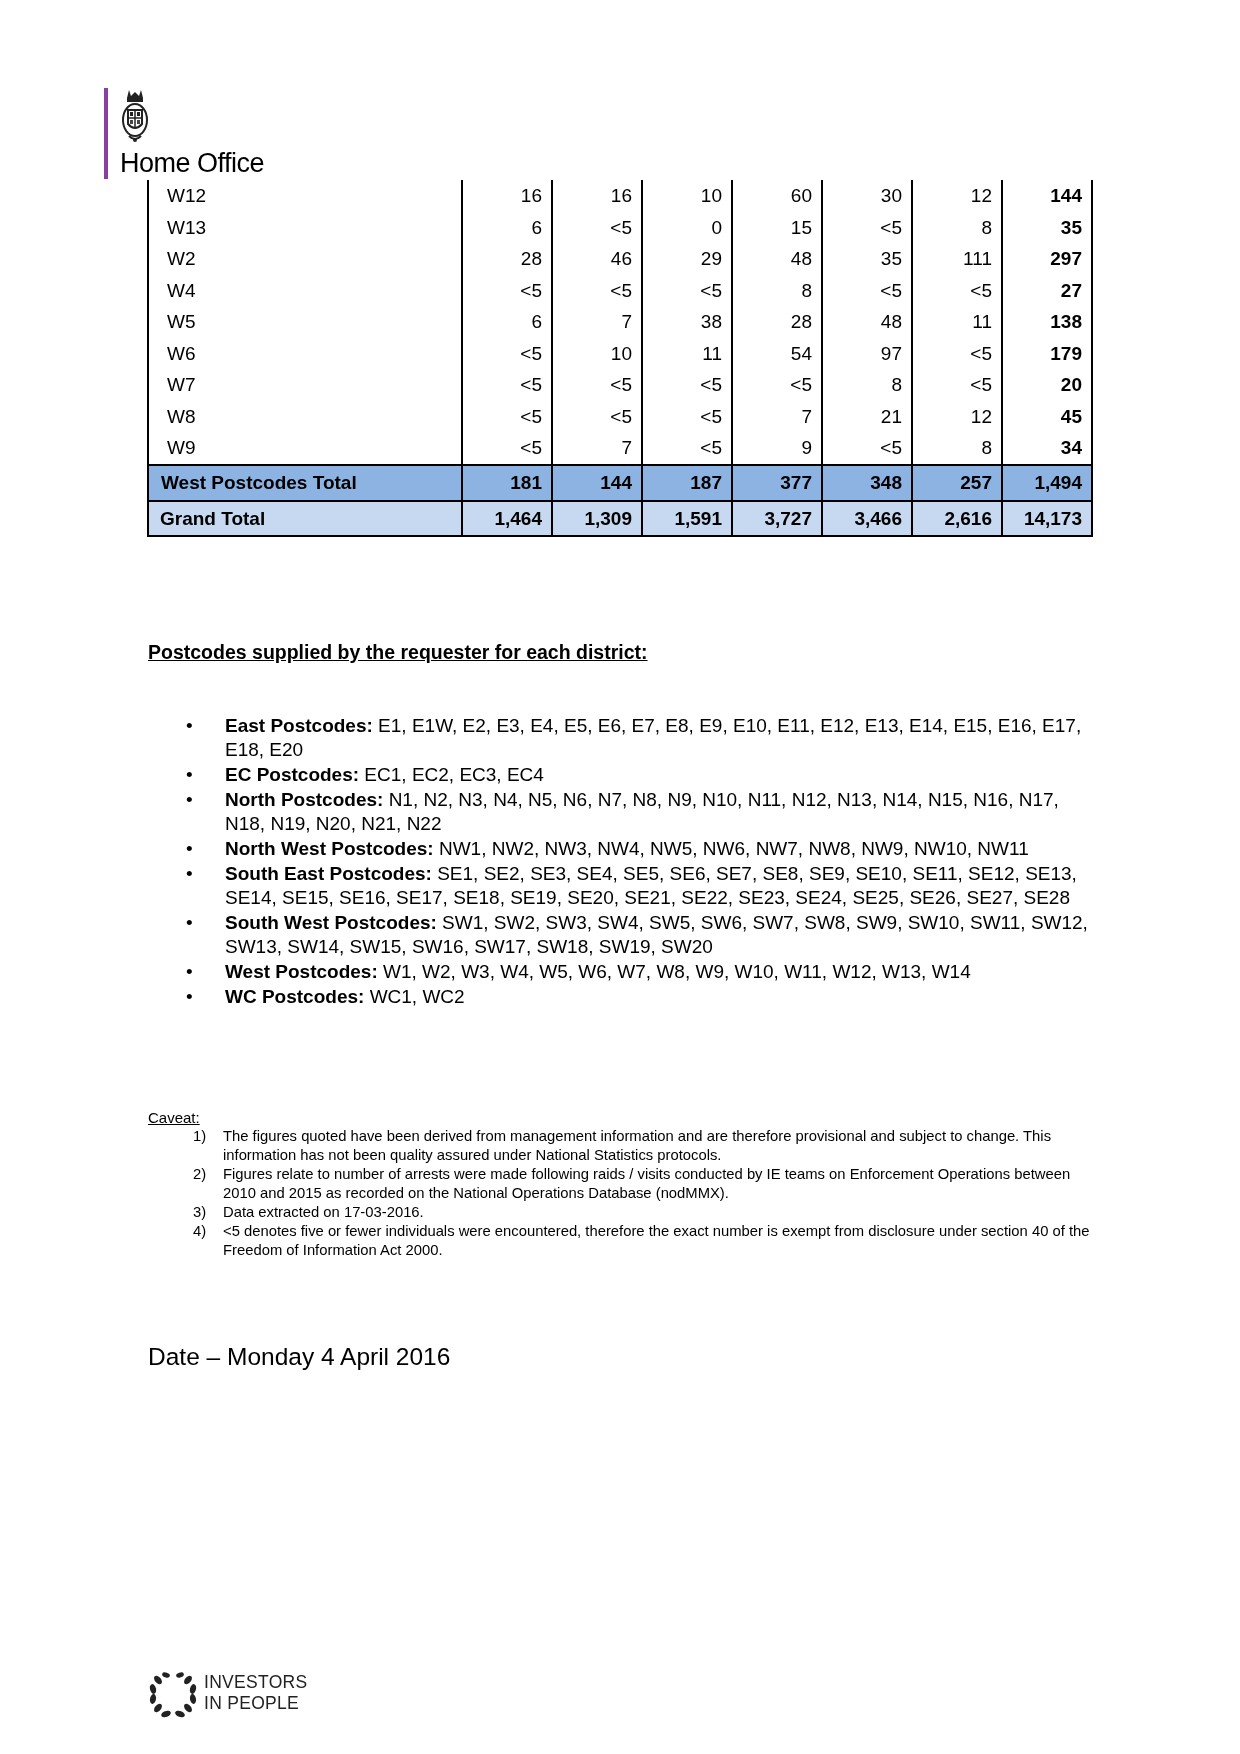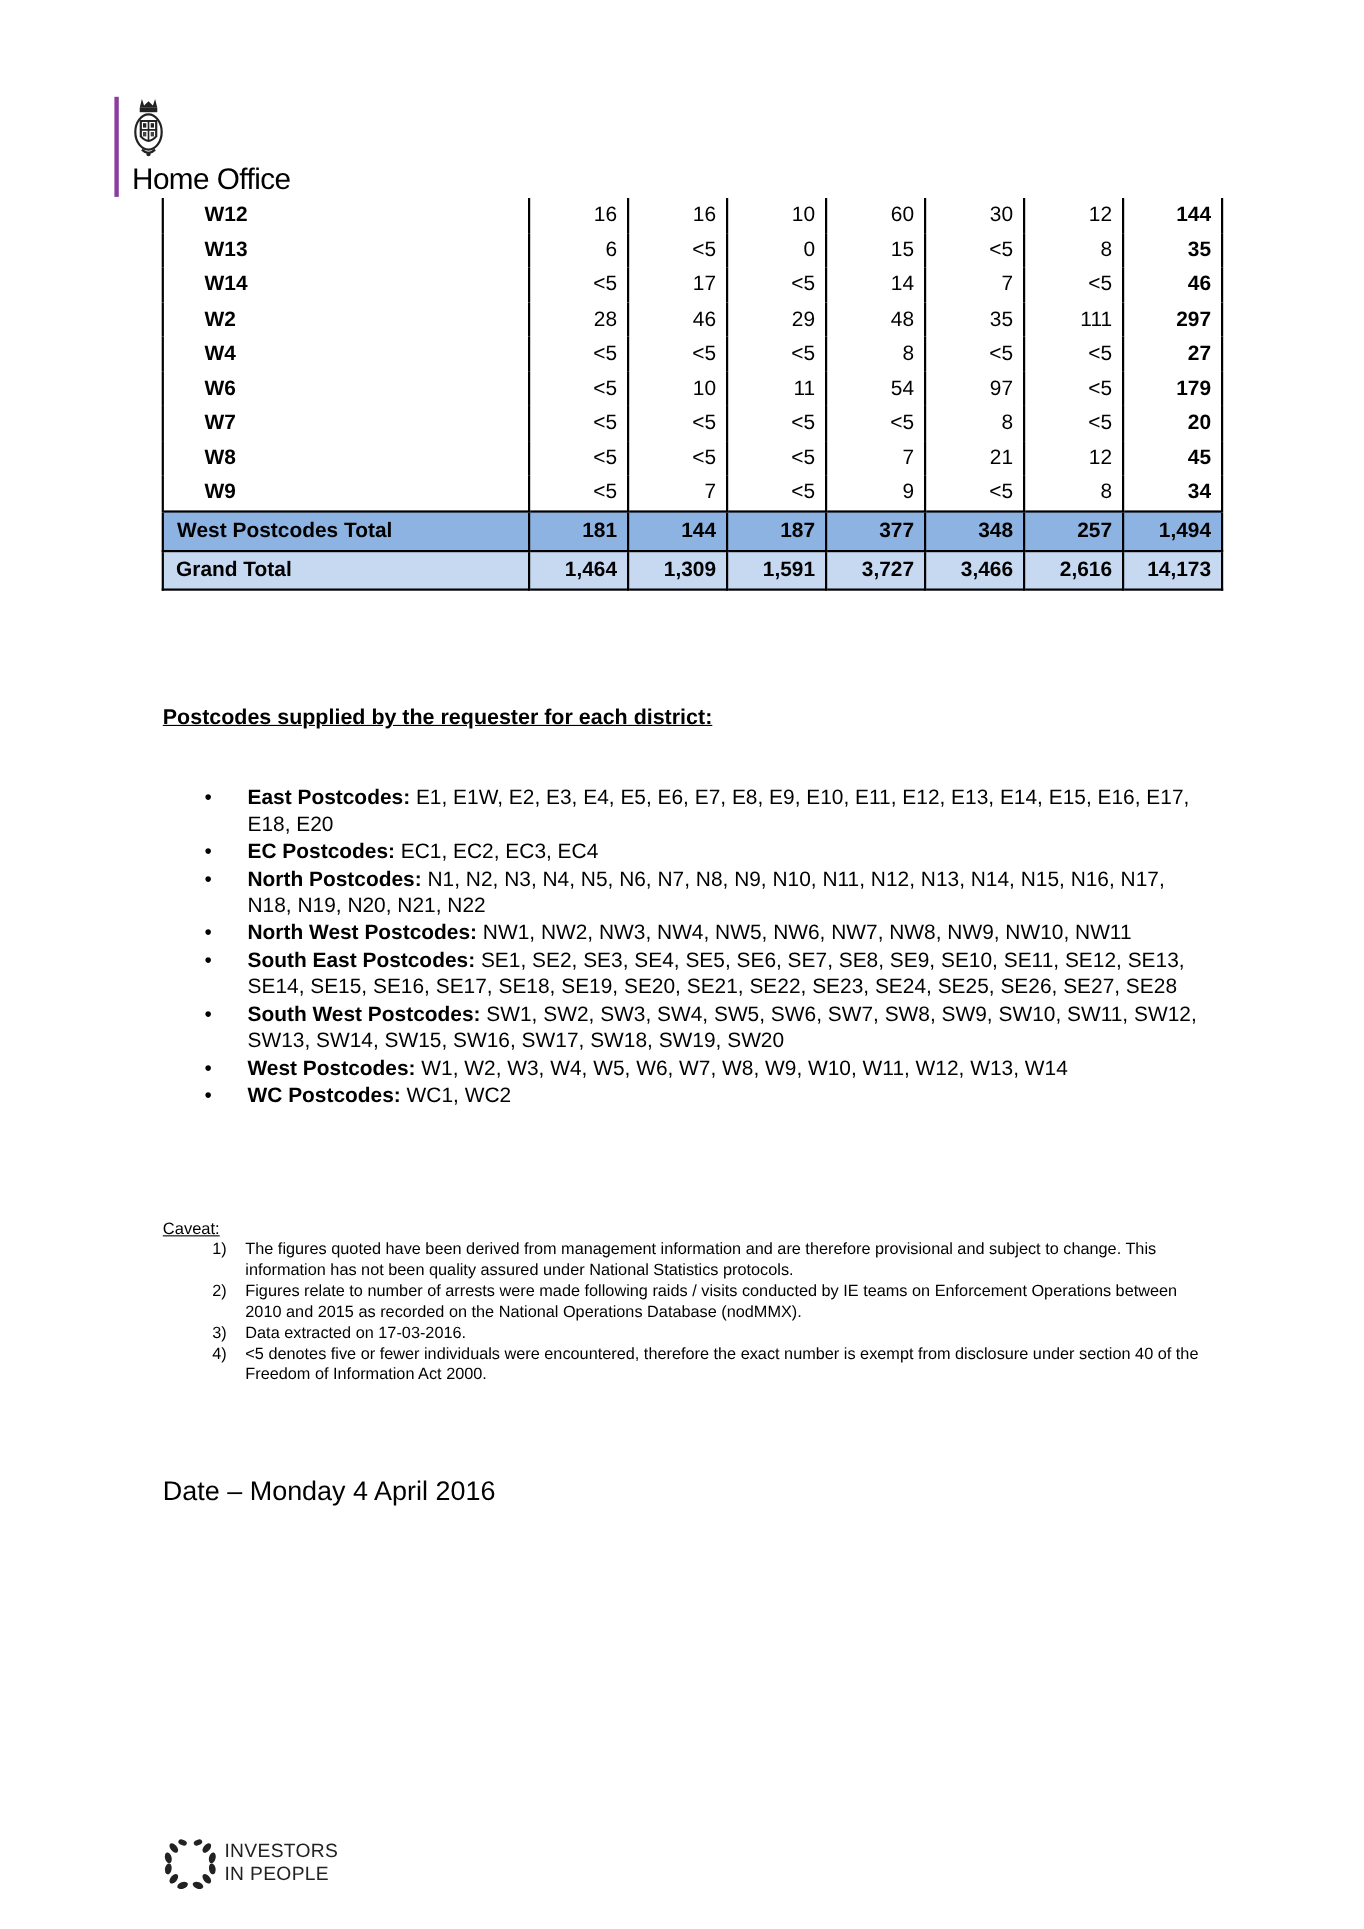--- a/index.html
+++ b/index.html
@@ -11,21 +11,21 @@
   .logo-bar { position: absolute; left: 0; top: 0; width: 4px; height: 91px; background: #8a3fa0; }
   .crest { position: absolute; left: 17px; top: 0; width: 28px; height: 58px; }
   .logo-text { position: absolute; left: 16px; top: 56px; font-size: 27px; letter-spacing: -0.5px;
                line-height: 38px; white-space: nowrap; font-family: "Liberation Sans", sans-serif; }
 
   
   table.data { position: absolute; left: 147px; top: 180px; border-collapse: collapse;
                font-size: 19px; }
   table.data td { padding: 0 9px 0 8px; height: 31.5px; line-height: 31.5px; text-align: right;
                   border-left: 2px solid #000; border-right: 2px solid #000; }
-  table.data td.name { text-align: left; padding-left: 37px; width: 285px; font-weight: bold; }
+  table.data td.name { text-align: left; padding-left: 18px; width: 285px; }
   table.data td.num { width: 71px; }
   table.data td.total { font-weight: bold; width: 71px; }
   table.data tr.row-total td { background: #8db3e2; font-weight: bold; border: 2px solid #000;
                                height: 34px; line-height: 34px; }
   table.data tr.row-total td.name { padding-left: 12px; margin-top: 48px; }
   table.data tr.row-grand td { background: #c6d9f1; font-weight: bold; border: 2px solid #000;
                                height: 33px; line-height: 33px; }
   table.data tr.row-grand td.name { padding-left: 11px; }
 
   
@@ -90,48 +90,48 @@
         <td class="name">W13</td>
         <td class="num">6</td>
         <td class="num">&lt;5</td>
         <td class="num">0</td>
         <td class="num">15</td>
         <td class="num">&lt;5</td>
         <td class="num">8</td>
         <td class="total">35</td>
       </tr>
       <tr>
-        <td class="name">W14</td>
-        <td class="num">&lt;5</td>
-        <td class="num">17</td>
-        <td class="num">&lt;5</td>
-        <td class="num">14</td>
-        <td class="num">7</td>
-        <td class="num">&lt;5</td>
-        <td class="total">46</td>
-      </tr>
-      <tr>
         <td class="name">W2</td>
         <td class="num">28</td>
         <td class="num">46</td>
         <td class="num">29</td>
         <td class="num">48</td>
         <td class="num">35</td>
         <td class="num">111</td>
         <td class="total">297</td>
       </tr>
       <tr>
         <td class="name">W4</td>
         <td class="num">&lt;5</td>
         <td class="num">&lt;5</td>
         <td class="num">&lt;5</td>
         <td class="num">8</td>
         <td class="num">&lt;5</td>
         <td class="num">&lt;5</td>
         <td class="total">27</td>
+      </tr>
+      <tr>
+        <td class="name">W5</td>
+        <td class="num">6</td>
+        <td class="num">7</td>
+        <td class="num">38</td>
+        <td class="num">28</td>
+        <td class="num">48</td>
+        <td class="num">11</td>
+        <td class="total">138</td>
       </tr>
       <tr>
         <td class="name">W6</td>
         <td class="num">&lt;5</td>
         <td class="num">10</td>
         <td class="num">11</td>
         <td class="num">54</td>
         <td class="num">97</td>
         <td class="num">&lt;5</td>
         <td class="total">179</td>

